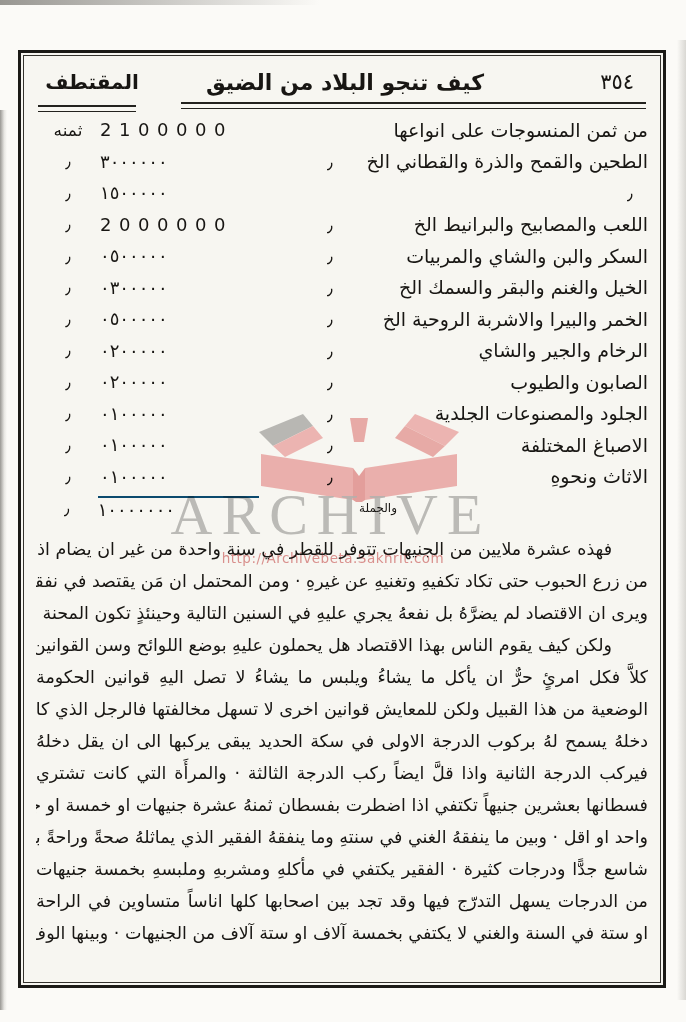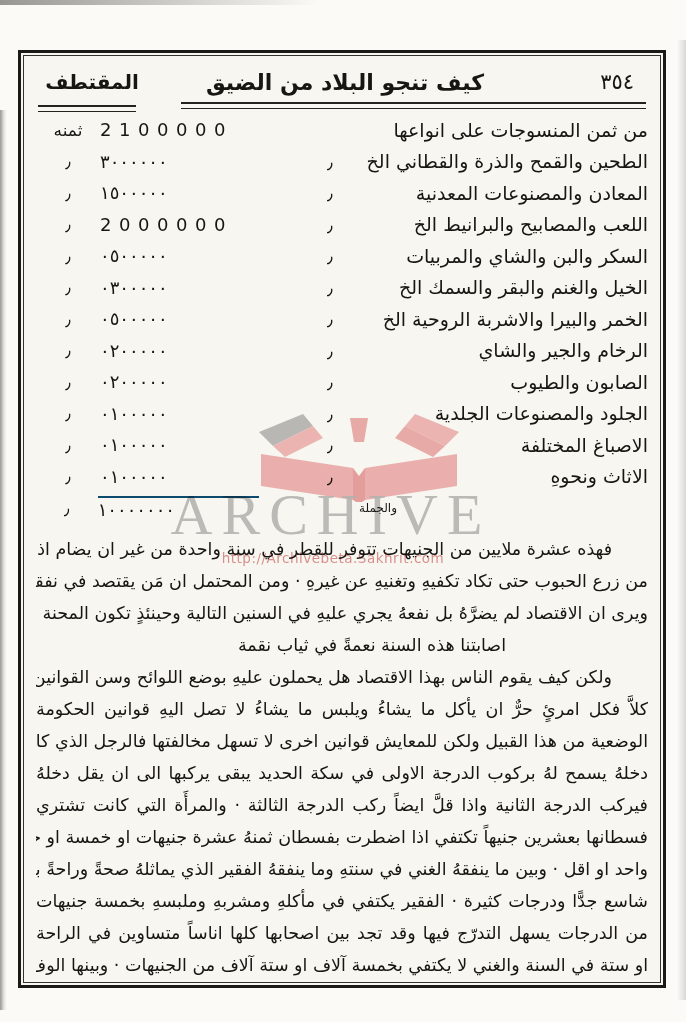--- a/index.html
+++ b/index.html
@@ -83,21 +83,20 @@
           <span class="l-unit">ثمنه</span>
         </div>
         <div class="lrow">
           <span class="l-item">الطحين والقمح والذرة والقطاني الخ</span>
           <span class="l-dm">٫</span>
           <span class="l-sp"></span>
           <span class="l-value">٣٠٠٠٠٠٠</span>
           <span class="l-unit">٫</span>
         </div>
         <div class="lrow">
-          <span class="l-item">المعادن والمصنوعات المعدنية</span>
           <span class="l-dm">٫</span>
           <span class="l-sp"></span>
           <span class="l-value">١٥٠٠٠٠٠</span>
           <span class="l-unit">٫</span>
         </div>
         <div class="lrow">
           <span class="l-item">اللعب والمصابيح والبرانيط الخ</span>
           <span class="l-dm">٫</span>
           <span class="l-sp"></span>
           <span class="l-value">2000000</span>
@@ -166,21 +165,20 @@
           <span class="l-value">١٠٠٠٠٠٠٠</span>
           <span class="l-unit">٫</span>
         </div>
       </div>
 
       <div class="bodytext">
         <div class="para">
           <div class="pl indent">فهذه عشرة ملايين من الجنيهات تتوفر للقطر في سنة واحدة من غير ان يضام اذا اكثر</div>
           <div class="pl">من زرع الحبوب حتى تكاد تكفيهِ وتغنيهِ عن غيرهِ · ومن المحتمل ان مَن يقتصد في نفقاتهِ</div>
           <div class="pl">ويرى ان الاقتصاد لم يضرَّهُ بل نفعهُ يجري عليهِ في السنين التالية وحينئذٍ تكون المحنة التي</div>
-          <div class="pl centered">اصابتنا هذه السنة نعمةً في ثياب نقمة</div>
         </div>
         <div class="para">
           <div class="pl indent">ولكن كيف يقوم الناس بهذا الاقتصاد هل يحملون عليهِ بوضع اللوائح وسن القوانين ؟</div>
           <div class="pl">كلاَّ فكل امرئٍ حرٌّ ان يأكل ما يشاءُ ويلبس ما يشاءُ لا تصل اليهِ قوانين الحكومة</div>
           <div class="pl">الوضعية من هذا القبيل ولكن للمعايش قوانين اخرى لا تسهل مخالفتها فالرجل الذي كان</div>
           <div class="pl">دخلهُ يسمح لهُ بركوب الدرجة الاولى في سكة الحديد يبقى يركبها الى ان يقل دخلهُ</div>
           <div class="pl">فيركب الدرجة الثانية واذا قلَّ ايضاً ركب الدرجة الثالثة · والمرأَة التي كانت تشتري</div>
           <div class="pl">فسطانها بعشرين جنيهاً تكتفي اذا اضطرت بفسطان ثمنهُ عشرة جنيهات او خمسة او جنيه</div>
           <div class="pl">واحد او اقل · وبين ما ينفقهُ الغني في سنتهِ وما ينفقهُ الفقير الذي يماثلهُ صحةً وراحةً بون</div>
           <div class="pl">شاسع جدًّا ودرجات كثيرة · الفقير يكتفي في مأكلهِ ومشربهِ وملبسهِ بخمسة جنيهات</div>

